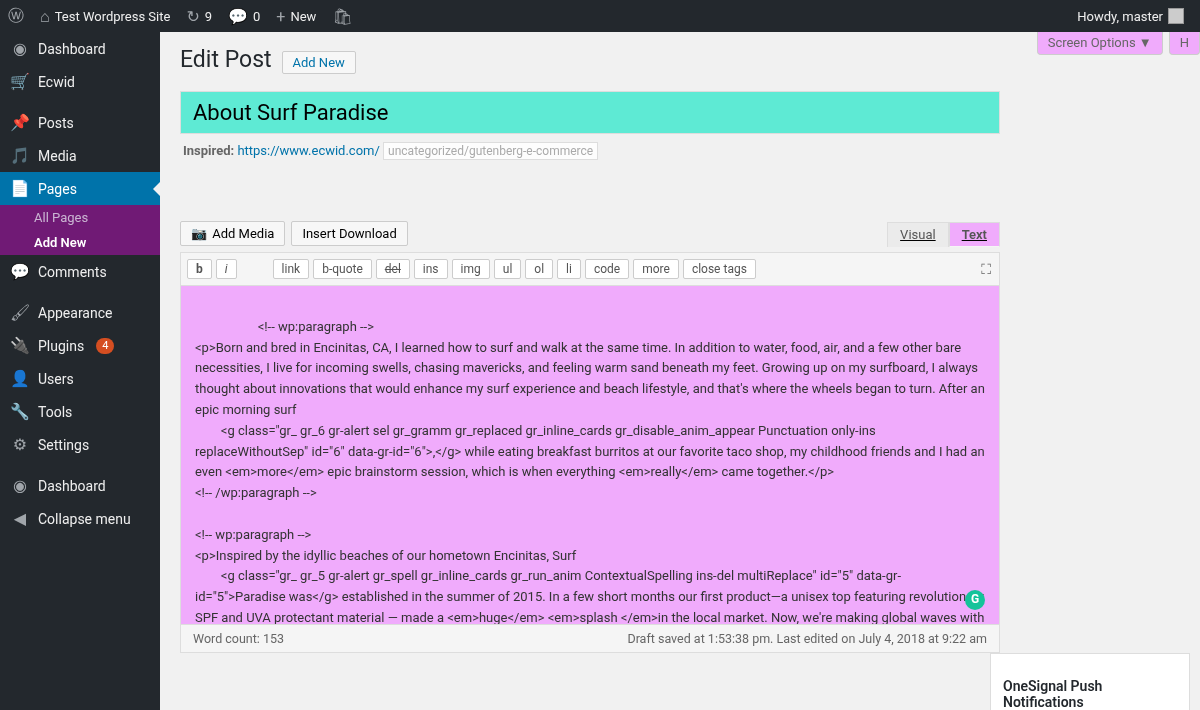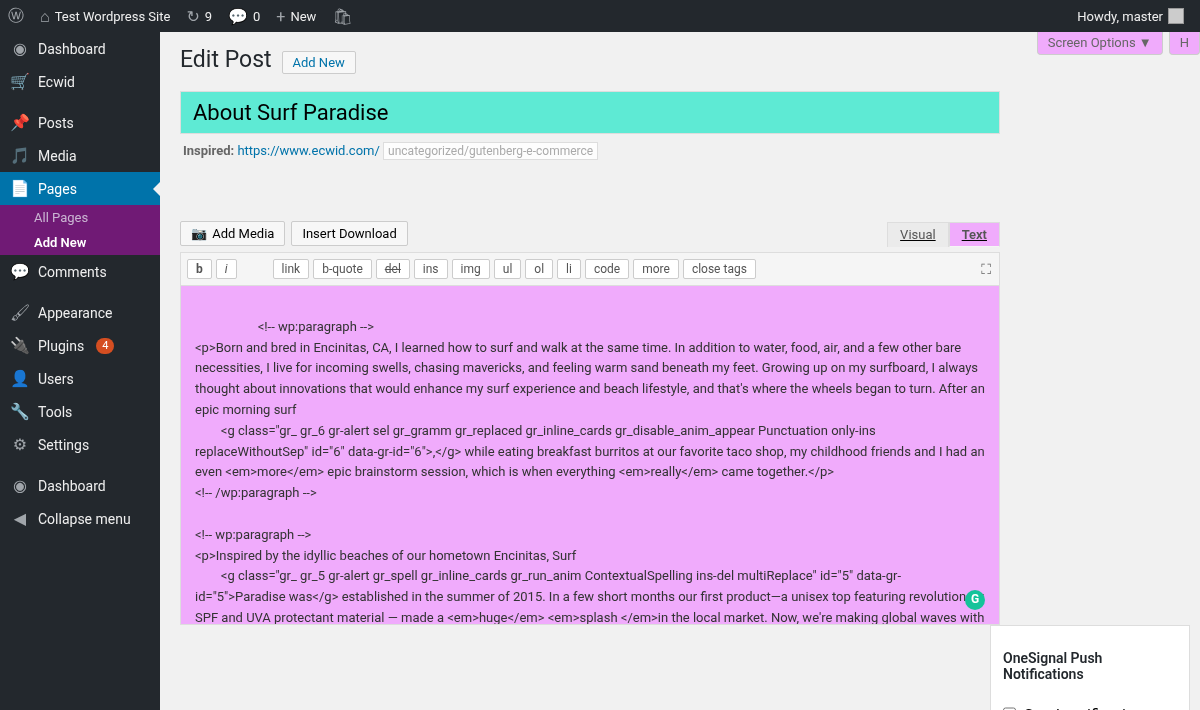--- a/index.html
+++ b/index.html
@@ -200,20 +200,24 @@
 &lt;p&gt;Born and bred in Encinitas, CA, I learned how to surf and walk at the same time. In addition to water, food, air, and a few other bare necessities, I live for incoming swells, chasing mavericks, and feeling warm sand beneath my feet. Growing up on my surfboard, I always thought about innovations that would enhance my surf experience and beach lifestyle, and that's where the wheels began to turn. After an epic morning surf
         &lt;g class="gr_ gr_6 gr-alert sel gr_gramm gr_replaced gr_inline_cards gr_disable_anim_appear Punctuation only-ins replaceWithoutSep" id="6" data-gr-id="6"&gt;,&lt;/g&gt; while eating breakfast burritos at our favorite taco shop, my childhood friends and I had an even &lt;em&gt;more&lt;/em&gt; epic brainstorm session, which is when everything &lt;em&gt;really&lt;/em&gt; came together.&lt;/p&gt;
 &lt;!-- /wp:paragraph --&gt;
 
 &lt;!-- wp:paragraph --&gt;
 &lt;p&gt;Inspired by the idyllic beaches of our hometown Encinitas, Surf
         &lt;g class="gr_ gr_5 gr-alert gr_spell gr_inline_cards gr_run_anim ContextualSpelling ins-del multiReplace" id="5" data-gr-id="5"&gt;Paradise was&lt;/g&gt; established in the summer of 2015. In a few short months our first product—a unisex top featuring revolutionary SPF and UVA protectant material — made a &lt;em&gt;huge&lt;/em&gt; &lt;em&gt;splash &lt;/em&gt;in the local market. Now, we're making global waves with online distribution.&lt;/p&gt;
 &lt;!-- /wp:paragraph --&gt;</span>
         <div class="grammarly">G</div>
       </div>
+      <div class="statusbar">
+        <span>Word count: 153</span>
+        <span>Draft saved at 1:53:38 pm. Last edited on July 4, 2018 at 9:22 am</span>
+      </div>
     </div>
   </div>
 
   <div class="sidebar-col">
 
     <div class="postbox">
       <h2>OneSignal Push Notifications</h2>
       <div class="chk-row">
         <input type="checkbox" style="">
         <span>Send notification on post publis</span>

